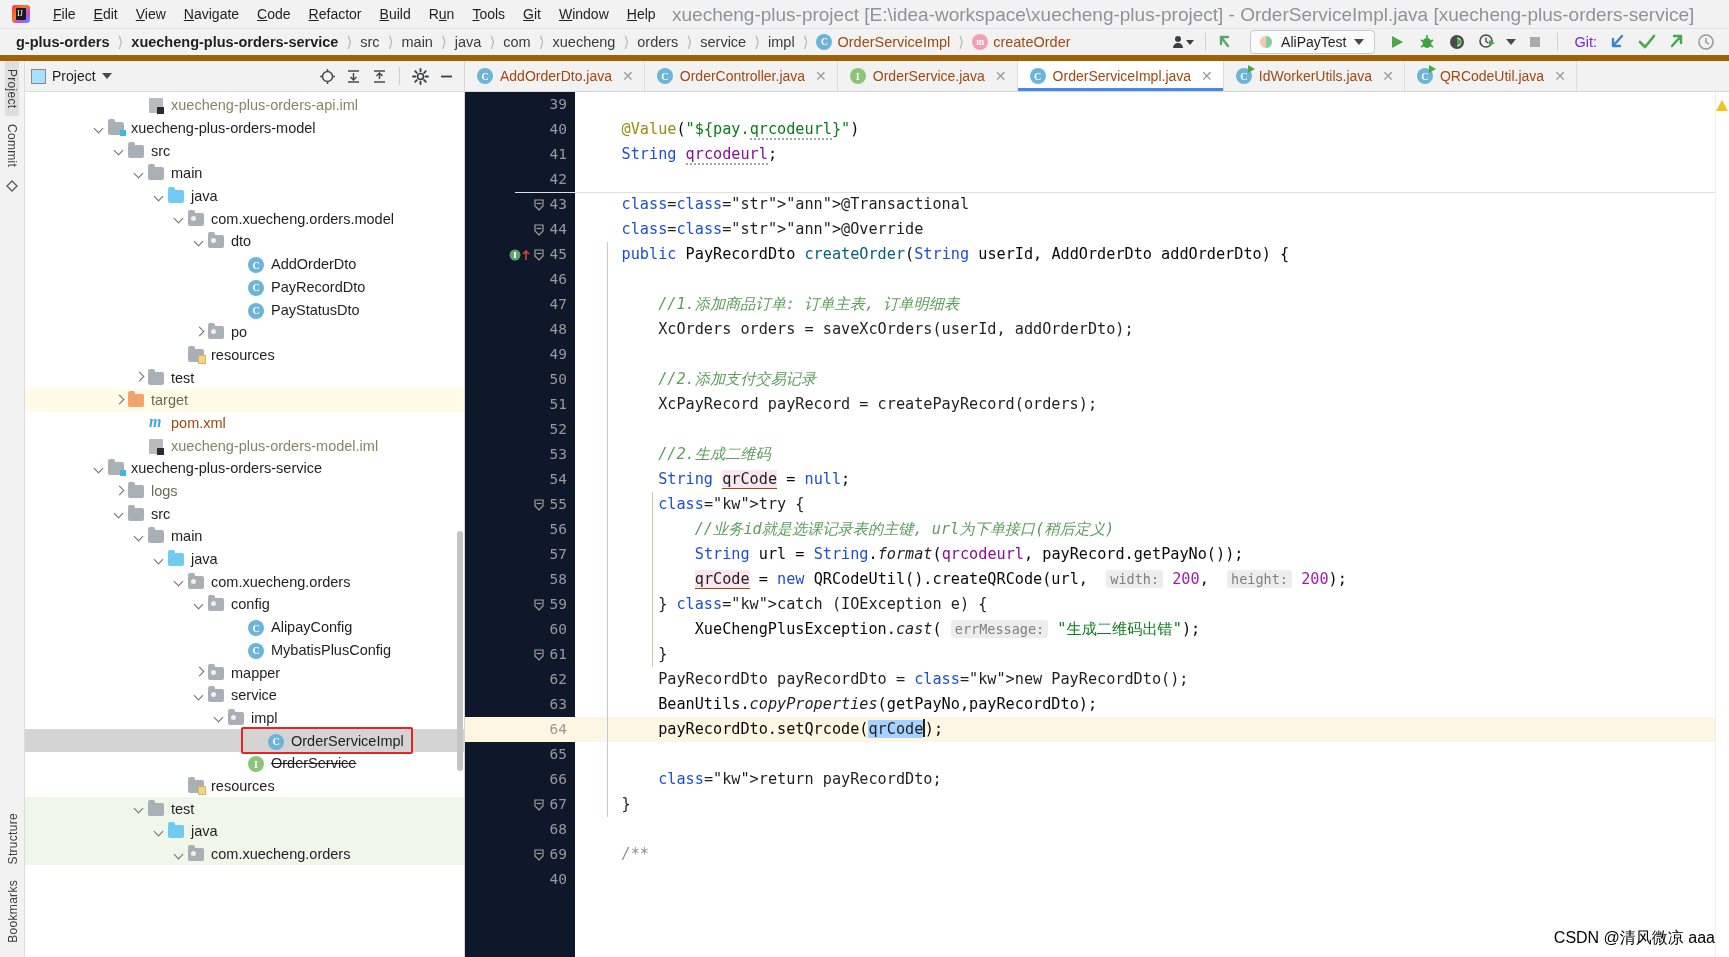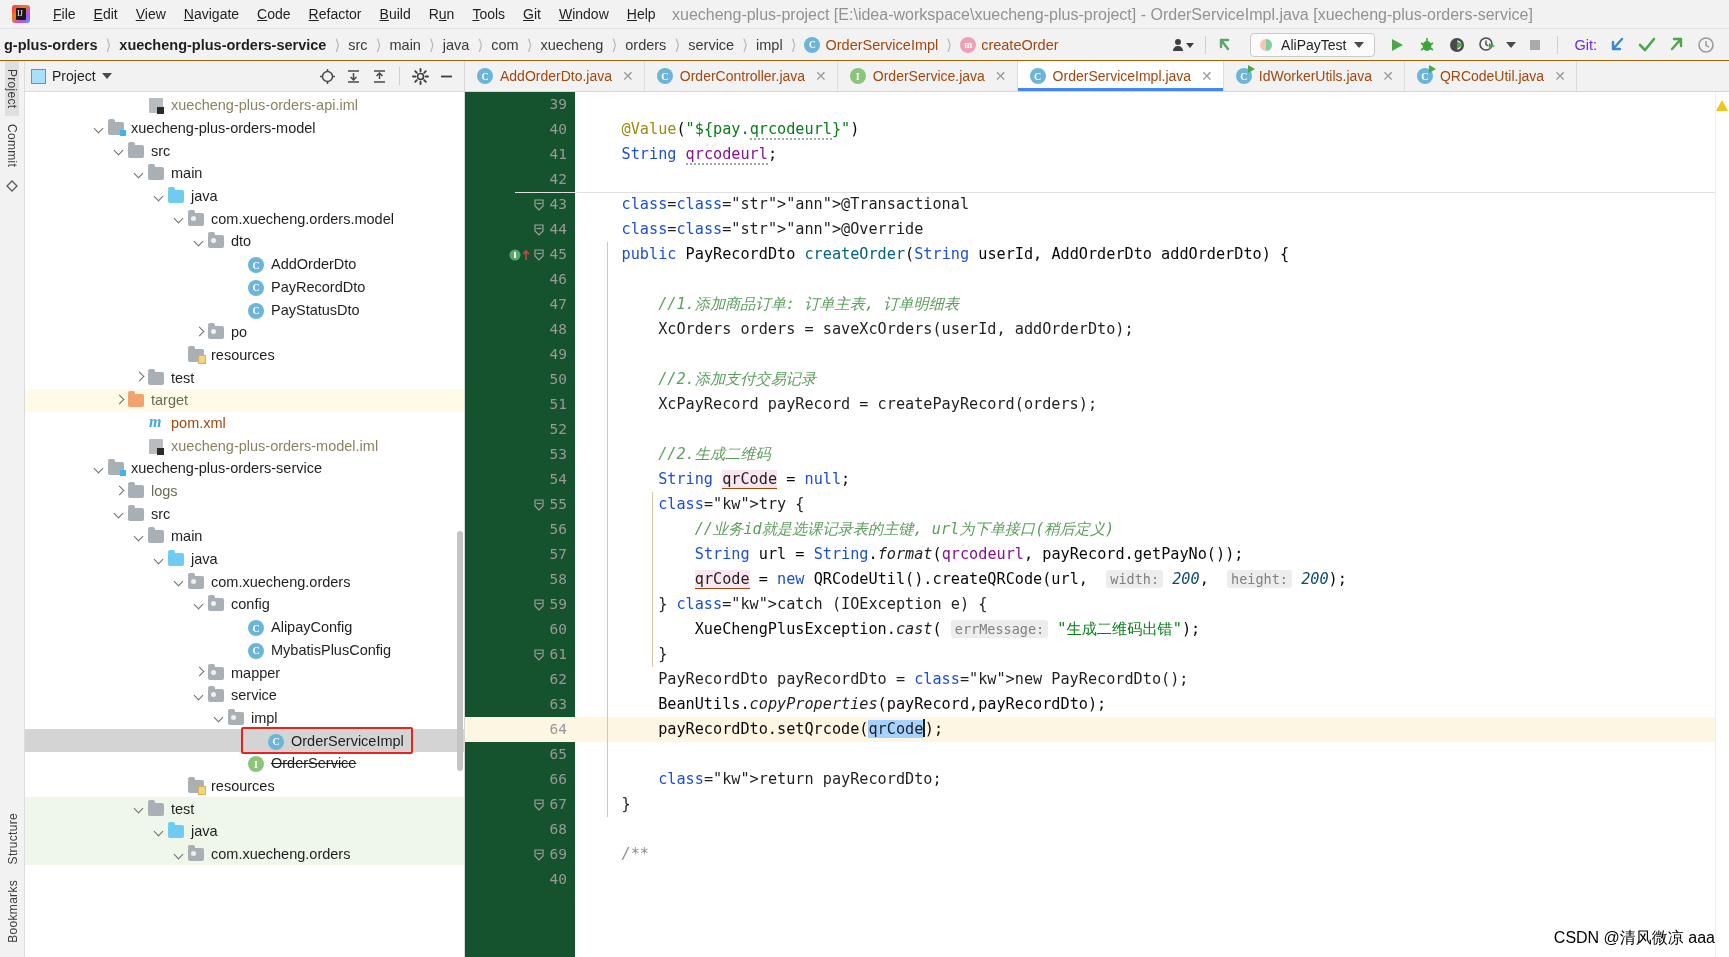--- a/index.html
+++ b/index.html
@@ -33,30 +33,30 @@
     background: #18191b; border-radius: 1px;
   }
   .logo .ij { position: absolute; left: 5px; top: 3px; font-size: 8px; color: #fff; z-index: 2; font-family: "Liberation Serif", serif; line-height: 12px;}
   .menu-item {
     padding: 3px 9px; font-size: 14px; color: #1f1f1f; cursor: default;
     white-space: nowrap;
   }
   .menu-item u { text-decoration: underline; }
   .win-title {
     position: absolute; left: 672px; top: 0; height: 22px; line-height: 29px;
-    font-size: 16px; color: #8f9296; white-space: nowrap;
+    font-size: 19px; color: #8f9296; white-space: nowrap;
   }
 
   
   .navbar {
     height: 32px; min-height: 32px;
     background: #f2f2f2;
     display: flex; align-items: center;
-    border-bottom: 1px solid #a16207;
-    padding-left: 4px; position: relative;
+    border-bottom: 6px solid #a16207;
+    padding-left: 16px; position: relative;
   }
   .crumbs { display: flex; align-items: center; overflow: hidden; }
   .crumb {
     font-size: 14.5px; color: #3b3b3b; white-space: nowrap; padding: 0 2px;
     display: flex; align-items: center; gap: 5px;
   }
   .crumb.bold { font-weight: bold; color: #1f1f1f; }
   .crumb.cls { color: #a1480f; }
   .sep { color: #b8b8b8; font-size: 15px; padding: 0 6px; user-select: none; }
   .ci {
@@ -182,42 +182,42 @@
   .etab .x { color: #9a9a9a; font-size: 14px; margin-left: 3px; }
   .tic { width: 16px; height: 16px; position: relative; flex: none; }
   .tic .circ { width: 16px; height: 16px; border-radius: 50%; background: #6cb5d9; color: #fff; font-size: 10px;
     font-weight: bold; display:flex; align-items:center; justify-content:center; font-family:"Liberation Serif", serif; }
   .tic .circ.iface { background: #8cc47c; }
   .tic .play { position: absolute; right: -3px; top: -3px; width: 0; height: 0;
     border-left: 7px solid #4aa84a; border-top: 4px solid transparent; border-bottom: 4px solid transparent; }
 
   .codearea { flex: 1; display: flex; min-height: 0; position: relative; overflow: hidden; }
   .gutter {
-    width: 110px; min-width: 110px; background: #14532d; position: relative;
+    width: 110px; min-width: 110px; background: #0f172a; position: relative;
     font-family: "DejaVu Sans Mono", monospace; font-size: 14.5px; color: #999999;
     text-align: right; padding-top: 0px; user-select: none;
   }
   .gline { height: 25px; line-height: 25px; padding-right: 8px; position: relative; }
   .gline.hl { background: #fdf6e3; }
   .codescroll { flex: 1; min-width: 0; position: relative; overflow: hidden;
     font-family: "DejaVu Sans Mono", monospace; font-size: 15.2px; line-height: 25px; }
   .cline { height: 25px; white-space: pre; padding-left: 10px; }
   .cline.hl { background: #fdf6e3; }
   .sep-line { position: absolute; left: 0; right: 0; height: 1px; background: #e0e0e0; }
   .indent-guide { position: absolute; width: 1px; background: #d8d8d8; }
   .indent-guide.amber { background: #d3c6a0; }
   .indent-guide.blue { background: #b9c9e8; }
 
   
   .kw { color: #1d4ed8; }
   .ann { color: #9e880d; }
   .str { color: #067d17; }
   .cmt { color: #8c8c8c; font-style: italic; }
   .cmt-zh { color: #5a9e5a; font-style: italic; }
-  .num { color: #0c4a6e; font-style: italic; }
+  .num { color: #a21caf; }
   .fn { color: #00627a; }
   .fld { color: #871094; }
   .stat { font-style: italic; }
   .txt { color: #080808; }
   .hintchip { background: #ededed; color: #808080; border-radius: 3px; padding: 1px 4px; font-size: 13.5px; }
   .ul-wavy { border-bottom: 2px dotted #9aad9a; }
   .hl-pink { background: #fae6f0; border-bottom: 1.4px solid #a1480f; }
   .sel-blue { background: #a6d2ff; }
   .caret { display: inline-block; width: 1.5px; height: 18px; background: #1f1f1f; vertical-align: -3px; }
 
@@ -883,21 +883,21 @@
             <div class="cline"><span class="cmt-zh">        //2.生成二维码</span></div>
             <div class="cline"><span class="txt">        </span><span class="kw">String</span><span class="txt"> </span><span class="hl-pink">qrCode</span><span class="txt"> = </span><span class="kw">null</span><span class="txt">;</span></div>
             <div class="cline">        <span <span="" class="kw">class</span>="kw"&gt;try {</div>
             <div class="cline"><span class="cmt-zh">            //业务id就是选课记录表的主键, url为下单接口(稍后定义)</span></div>
             <div class="cline"><span class="txt">            </span><span class="kw">String</span><span class="txt"> url = </span><span class="kw">String</span><span class="txt">.</span><span class="stat">format</span><span class="txt">(</span><span class="fld">qrcodeurl</span><span class="txt">, payRecord.getPayNo());</span></div>
             <div class="cline"><span class="txt">            </span><span class="hl-pink">qrCode</span><span class="txt"> = </span><span class="kw">new</span><span class="txt"> QRCodeUtil().createQRCode(url, </span> <span class="hintchip">width:</span> <span class="num">200</span><span class="txt">, </span> <span class="hintchip">height:</span> <span class="num">200</span><span class="txt">);</span></div>
             <div class="cline">        } <span <span="" class="kw">class</span>="kw"&gt;catch (IOException e) {</div>
             <div class="cline"><span class="txt">            XueChengPlusException.</span><span class="stat">cast</span><span class="txt">( </span><span class="hintchip">errMessage:</span> <span class="str">"生成二维码出错"</span><span class="txt">);</span></div>
             <div class="cline">        }</div>
             <div class="cline">        PayRecordDto payRecordDto = <span <span="" class="kw">class</span>="kw"&gt;new PayRecordDto();</div>
-            <div class="cline"><span class="txt">        BeanUtils.</span><span class="stat">copyProperties</span><span class="txt">(payRecord,payRecordDto);</span></div>
+            <div class="cline"><span class="txt">        BeanUtils.</span><span class="stat">copyProperties</span><span class="txt">(getPayNo,payRecordDto);</span></div>
             <div class="cline hl"><span class="txt">        payRecordDto.setQrcode(</span><span class="sel-blue">qrCode</span><span class="caret"></span><span class="txt">);</span></div>
             <div class="cline"></div>
             <div class="cline">        <span <span="" class="kw">class</span>="kw"&gt;return payRecordDto;</div>
             <div class="cline">    }</div>
             <div class="cline"></div>
             <div class="cline"><span class="cmt">    /**</span></div>
             <div class="sep-line" style="top: 100px; left: 0px;"></div>
             <div class="indent-guide blue" style="left: 32px; top: 150px; height: 575px;"></div>
             <div class="indent-guide amber" style="left: 77px; top: 400px; height: 175px;"></div>
           </div>

